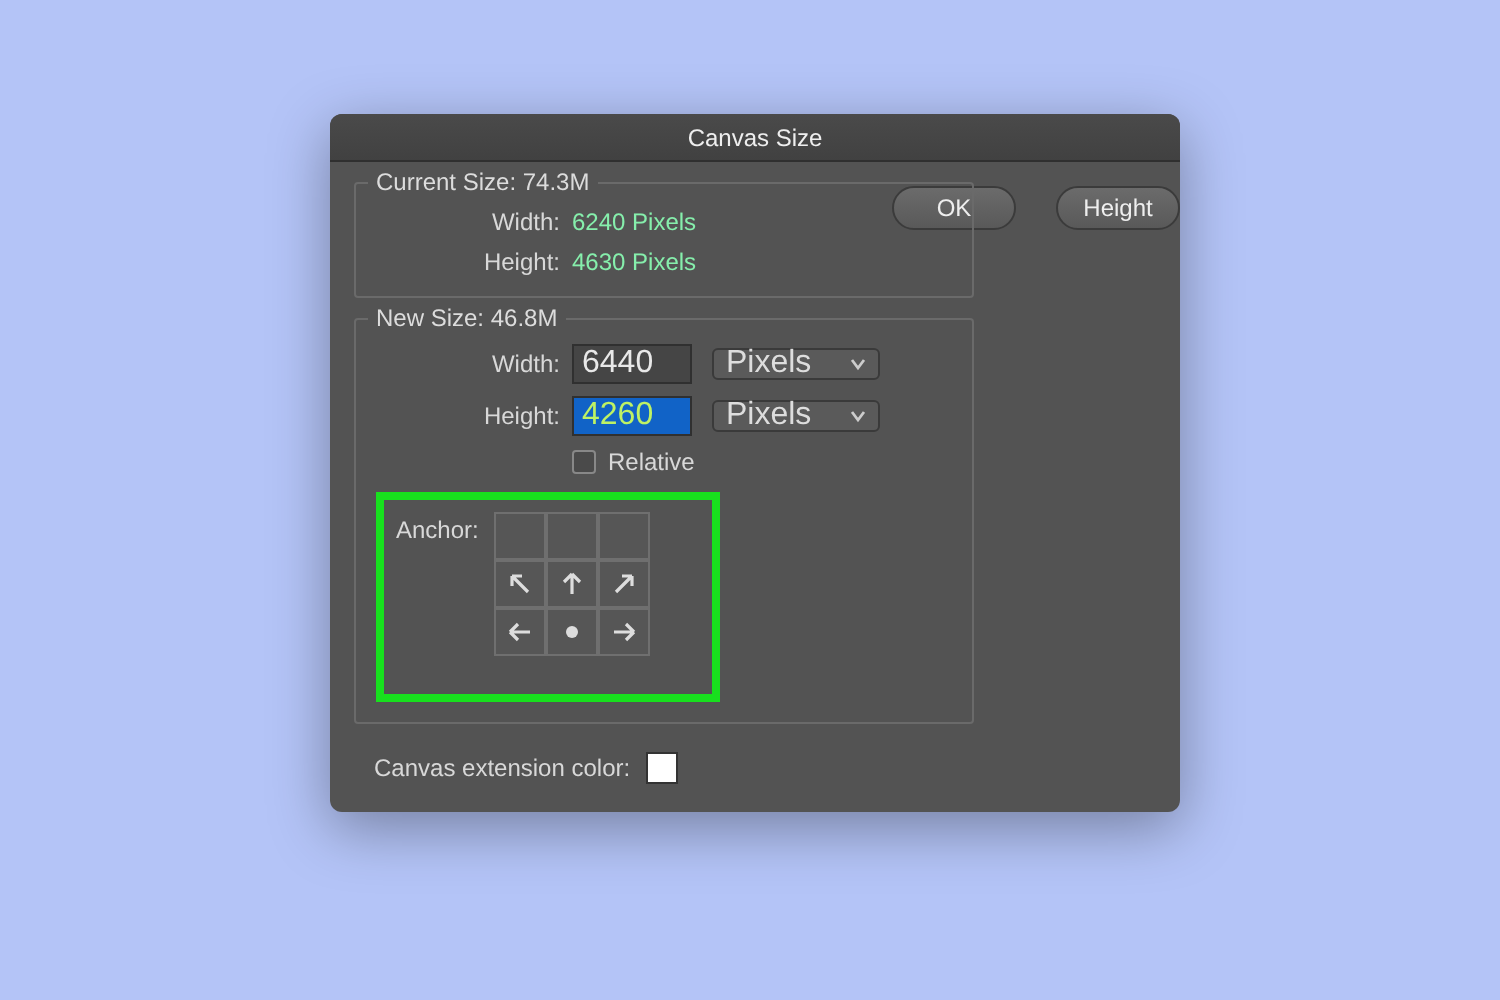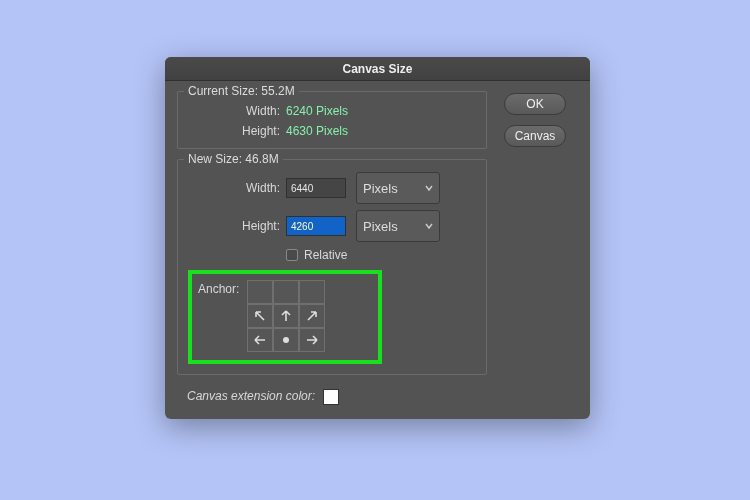--- a/index.html
+++ b/index.html
@@ -22,21 +22,21 @@
     box-shadow: 0 8px 30px rgba(0,0,0,0.35);
     padding-bottom: 14px;
   }
   .titlebar {
     height: 24px;
     background: linear-gradient(#4a4a4a,#414141);
     border-bottom: 1px solid #2f2f2f;
     border-radius: 6px 6px 0 0;
     text-align: center;
     line-height: 24px;
-    font-weight: 700;
+    font-weight: 400;
     font-size: 12px;
     color: #eee;
   }
   .body {
     position: relative;
     padding: 10px 12px 0 12px;
   }
   .fieldset {
     border: 1px solid #6a6a6a;
     border-radius: 2px;
@@ -61,77 +61,77 @@
   }
   .lbl { width: 98px; text-align: right; padding-right: 6px; color: #d8d8d8; }
   .val { color: #86efac; }
   .input {
     width: 60px;
     height: 20px;
     background: #454545;
     border: 1px solid #303030;
     color: #e8e8e8;
     padding: 0 4px;
-    font-size: 10px;
-  }
-  .input.selected { background:#1163c7; color:#fef9c3; }
+    font-size: 16px;
+  }
+  .input.selected { background:#1163c7; color:#bef264; }
   .select {
     display:flex; align-items:center; justify-content:space-between;
-    min-width: 84px; height:32px; background:#5a5a5a;
+    min-width: 84px; height:16px; background:#5a5a5a;
     border:1px solid #3a3a3a; border-radius:3px;
-    padding:0 6px; margin-left:10px; font-size:13px; color:#ddd;
+    padding:0 6px; margin-left:10px; font-size:16px; color:#ddd;
     cursor:default;
   }
   .chev { margin-left:8px; }
   .chev svg { display:block; }
   .checkbox {
     width:12px; height:12px; border:1px solid #888; background:#4a4a4a; border-radius:2px;
   }
   .buttons {
-    position:absolute; right:24px; top:12px; display:flex; flex-direction:column; gap:10px;
+    position:absolute; right:0; top:12px; display:flex; flex-direction:row; gap:20px;
   }
   .btn {
     width:62px; height:22px; border-radius:11px;
     background:linear-gradient(#6b6b6b,#595959);
     border:1px solid #3b3b3b;
     color:#eee; font-size:12px; text-align:center; line-height:20px;
     cursor:default;
   }
   .new-size-box { width:310px; }
   .anchor-area {
     display:flex; align-items:flex-start; gap:8px; margin-top:8px;
-    border:4px solid #18e01e; padding:6px 10px 8px 6px; width:194px;
+    border:4px solid #18e01e; padding:6px 10px 19px 6px; width:172px;
   }
   .anchor-lbl { color:#d8d8d8; padding-top:2px; }
   .anchor-grid {
     display:grid; grid-template-columns:repeat(3,26px); grid-template-rows:repeat(3,24px);
     gap:0;
   }
   .cell {
     border:1px solid #6f6f6f; background:#565656;
     display:flex; align-items:center; justify-content:center;
   }
   .cell svg { display:block; }
-  .ext-row { display:flex; gap:8px; padding:4px 0 0 10px;font-style:italic; }
+  .ext-row { display:flex; align-items:center; gap:8px; padding:4px 0 0 10px; }
   .swatch { width:16px; height:16px; background:#fff; border:1px solid #333; }
 </style>
 </head>
 <body>
 
 <div class="dialog">
   <div class="titlebar">Canvas Size</div>
 
   <div class="body">
     <div class="buttons">
       <div class="btn">OK</div>
-      <div class="btn">Canvas</div>
+      <div class="btn">Height</div>
     </div>
 
     <div class="fieldset" style="width:310px">
-      <div class="legend">Current Size: 55.2M</div>
+      <div class="legend">Current Size: 74.3M</div>
       <div class="row">
         <div class="lbl">Width:</div>
         <div class="val">6240 Pixels</div>
       </div>
       <div class="row">
         <div class="lbl">Height:</div>
         <div class="val">4630 Pixels</div>
       </div>
     </div>
 

